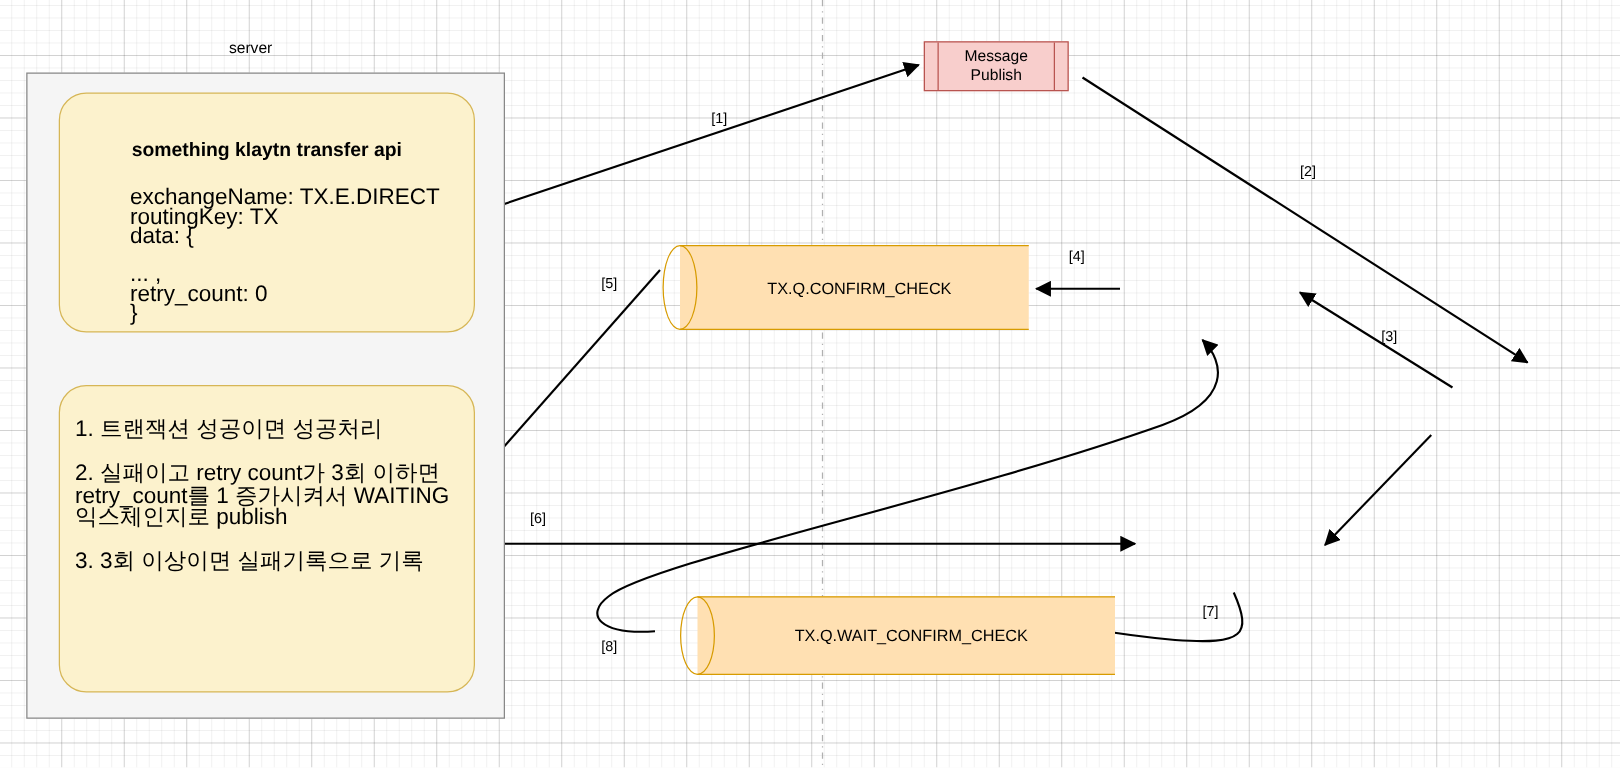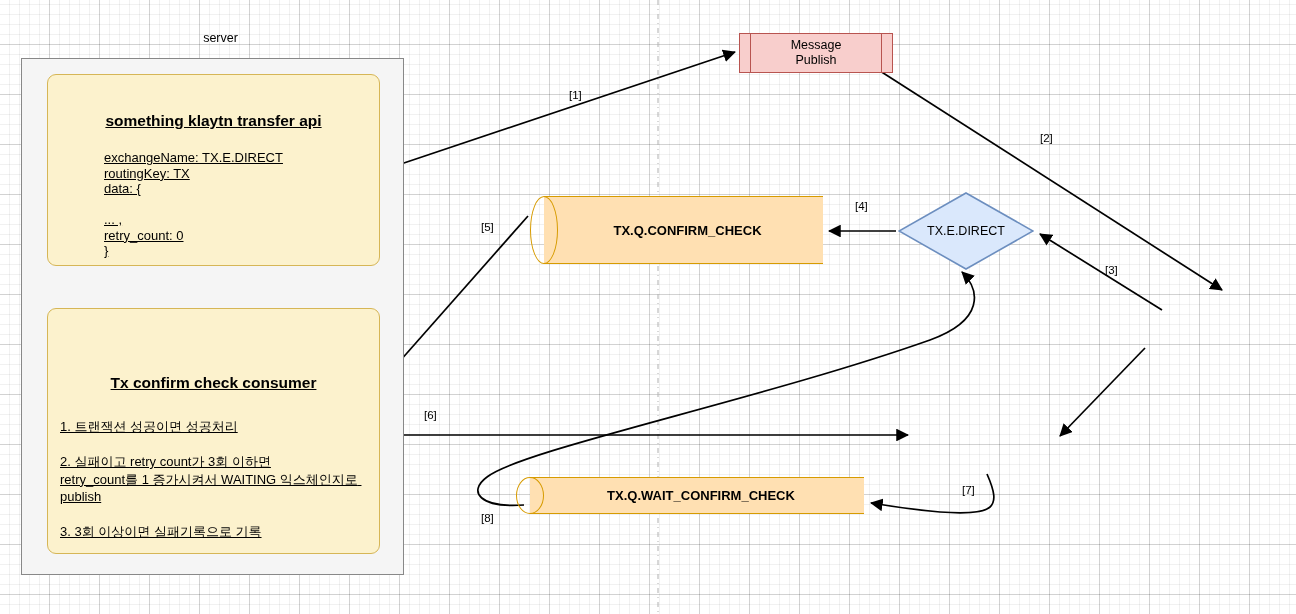--- a/index.html
+++ b/index.html
@@ -34,59 +34,58 @@
 
   
   #server-container {
     left: 21px; top: 58px;
     width: 383px; height: 517px;
     background: #f5f5f5;
     border: 1.6px solid #888888;
   }
   #server-label {
     position: absolute;
-    left: 29px; top: 31px;
+    left: 9px; top: 31px;
     width: 383px;
     text-align: center;
     font-size: 12.5px;
     color: #000;
   }
 
   
   .yellow-box {
     background: #fcf2cd;
     border: 1.4px solid #d6b656;
-    border-radius: 9px;
-    box-sizing: border-box;
-    text-decoration: underline;
+    border-radius: 22px;
+    box-sizing: border-box;
   }
   #api-box { left: 47px; top: 74px; width: 333px; height: 192px; }
   #consumer-box { left: 47px; top: 308px; width: 333px; height: 246px; }
 
   .box-title {
     font-weight: bold;
     font-size: 15.5px;
     text-align: center;
     color: #000;
   }
   #api-box .box-title { margin-top: 37px; }
   #consumer-box .box-title { margin-top: 65px; }
 
   .box-body {
-    font-size: 13px;
+    font-size: 18px;
     line-height: 15.5px;
     color: #000;
     white-space: pre-wrap;
   }
   #api-body { margin: 20px 0 0 56px; }
   #consumer-body { margin: 26px 2px 0 12px; line-height: 17.5px; }
 
   
   #message-publish {
-    left: 739px; top: 33px; width: 154px; height: 40px;
+    left: 739px; top: 33px; width: 116px; height: 40px;
     background: #f8cecc;
     border: 1.4px solid #b85450;
     box-sizing: border-box;
   }
   #message-publish .side-bar {
     position: absolute;
     top: 0; bottom: 0;
     width: 0;
     border-left: 1.4px solid #b85450;
   }
@@ -96,21 +95,21 @@
     position: absolute;
     left: 0; right: 0; top: 0; bottom: 0;
     display: flex; flex-direction: column;
     align-items: center; justify-content: center;
     font-size: 12.5px; line-height: 15px; color: #000;
     text-align: center;
     white-space: pre-line;
   }
 
   
-  .queue { box-sizing: border-box; font-weight: bold; }
+  .queue { box-sizing: border-box; }
   .queue .body2 {
     position: absolute;
     left: 14px; right: 0; top: 0; bottom: 0;
     background: #ffe0b2;
     border-top: 1.4px solid #d79b00;
     border-bottom: 1.4px solid #d79b00;
   }
   .queue .lid {
     position: absolute;
     left: 0; top: 0;
@@ -120,21 +119,21 @@
     background: transparent;
     box-sizing: border-box;
   }
   .queue .qlabel {
     position: absolute;
     left: 28px; right: 6px; top: 0; bottom: 0;
     display: flex; align-items: center; justify-content: center;
     font-size: 13px; color: #000;
   }
   #queue-confirm { position:absolute; left: 530px; top: 196px; width: 293px; height: 68px; }
-  #queue-wait    { position:absolute; left: 516px; top: 477px; width: 348px; height: 37px; }
+  #queue-wait    { position:absolute; left: 544px; top: 477px; width: 348px; height: 63px; }
 
   
   .diamond { position: absolute; }
   .diamond .shape {
     position: absolute;
     left: 0; top: 0; width: 100%; height: 100%;
   }
   .diamond .dlabel {
     position: absolute;
     left: 0; top: 0; width: 100%; height: 100%;
@@ -218,21 +217,20 @@
     <div class="box-body" id="api-body">exchangeName: TX.E.DIRECT
 routingKey: TX
 data: {
 
 ... ,
 retry_count: 0
 }</div>
   </div>
 
   <div class="node yellow-box" id="consumer-box">
-    <div class="box-title">Tx confirm check consumer</div>
     <div class="box-body" id="consumer-body">1. 트랜잭션 성공이면 성공처리
 
 2. 실패이고 retry count가 3회 이하면
 retry_count를 1 증가시켜서 WAITING 익스체인지로 publish
 
 3. 3회 이상이면 실패기록으로 기록</div>
   </div>
 
   <div class="node" id="message-publish">
     <div class="side-bar left"></div>
@@ -246,26 +244,20 @@
     <div class="lid"></div>
     <div class="qlabel">TX.Q.CONFIRM_CHECK</div>
   </div>
 
   <div class="queue" id="queue-wait">
     <div class="body2"></div>
     <div class="lid"></div>
     <div class="qlabel">TX.Q.WAIT_CONFIRM_CHECK</div>
   </div>
 
-  <div class="diamond" id="ex-direct">
-    <svg class="shape" viewBox="0 0 136 78" preserveAspectRatio="none">
-      <polygon points="68,1 135,39 68,77 1,39" fill="#dae8fc" stroke="#6c8ebf" stroke-width="1.6"></polygon>
-    </svg>
-    <div class="dlabel">TX.E.DIRECT</div>
-  </div>
 
 
 
 
   <div class="edge-label" style="left:569px;  top:89px;">[1]</div>
   <div class="edge-label" style="left:1040px; top:132px;">[2]</div>
   <div class="edge-label" style="left:1105px; top:264px;">[3]</div>
   <div class="edge-label" style="left:855px;  top:200px;">[4]</div>
   <div class="edge-label" style="left:481px;  top:221px;">[5]</div>
   <div class="edge-label" style="left:424px;  top:409px;">[6]</div>

